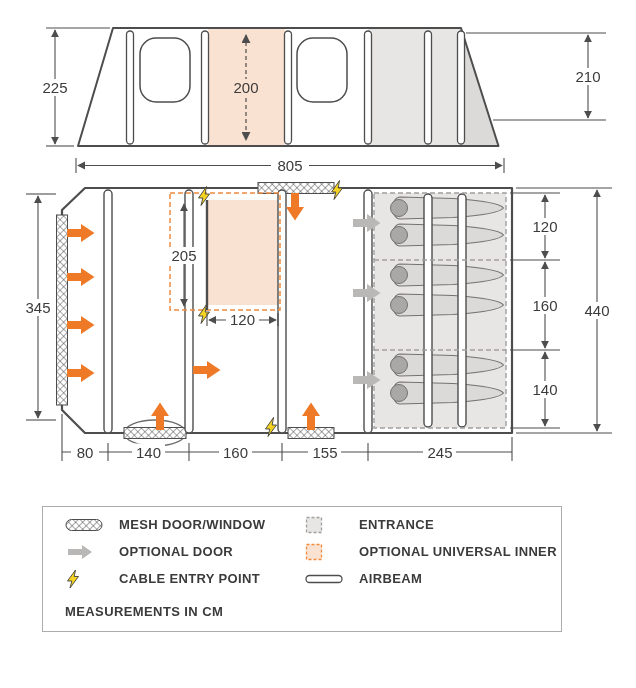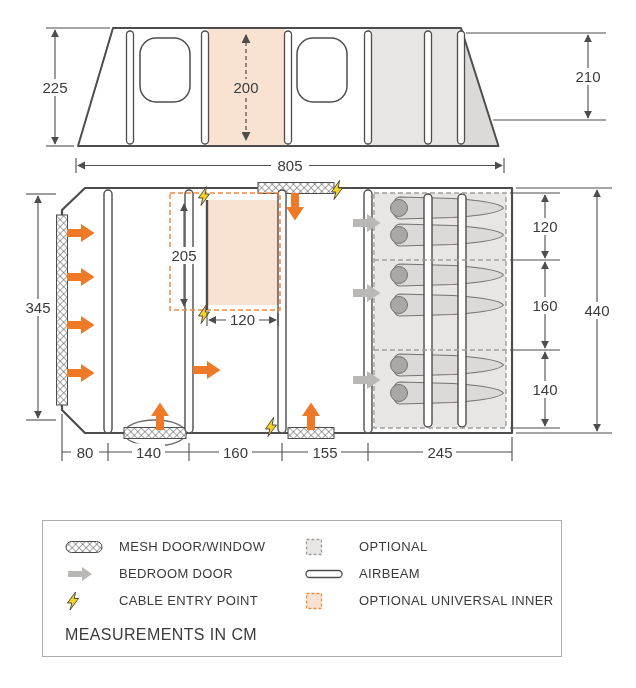--- a/index.html
+++ b/index.html
@@ -1,26 +1,26 @@
 <!DOCTYPE html>
 <html><head>
 <meta charset="utf-8">
 <style>
   html,body{margin:0;padding:0;background:#fff;}
   .page{width:636px;height:688px;background:#fff;position:relative;font-family:"Liberation Sans",sans-serif;overflow:hidden;}
   svg{display:block;}
   svg text{font-family:"Liberation Sans",sans-serif;font-size:15px;fill:#3b3b3b;}
-  .legend{width:520px;margin:40px 0 0 42px;border:1.5px solid #aeacaa;padding:12px 0 12px 22px;box-sizing:border-box;background:#fff;}
+  .legend{width:520px;margin:26px 0 0 42px;border:1.5px solid #aeacaa;padding:4px 0 12px 22px;box-sizing:border-box;background:#fff;font-weight:bold;}
   .legend-cols{display:flex;}
   .col-left{width:240px;}
   .col-right{flex:1;}
   .lrow{display:flex;align-items:center;height:27px;gap:12px;}
   .licon{width:42px;display:flex;justify-content:flex-start;align-items:center;}
   .llabel{font-size:13px;color:#3b3b3b;letter-spacing:0.35px;white-space:nowrap;}
-  .legend-note{margin-top:12px;font-size:16px;color:#3b3b3b;letter-spacing:0.4px;}
+  .legend-note{margin-top:12px;font-size:13px;color:#3b3b3b;letter-spacing:0.4px;}
 </style>
 </head>
 <body>
 
 <div class="page">
 
   <svg width="636" height="180" viewBox="0 0 636 180">
     <defs>
       <marker id="ah1" viewBox="0 0 10 10" refX="9" refY="5" markerWidth="7.5" markerHeight="7.5" orient="auto-start-reverse">
         <path d="M0 0 L10 5 L0 10 Z" fill="#4d4d4d"></path>
@@ -239,54 +239,54 @@
             </svg>
           </span>
           <span class="llabel">MESH DOOR/WINDOW</span>
         </div>
         <div class="lrow">
           <span class="licon">
             <svg width="30" height="18">
                 <path d="M3 6 H17 V2 L27 9 L17 16 V12 H3 Z" fill="#bab8b6"></path>
               </svg>
           </span>
-          <span class="llabel">BEDROOM DOOR</span>
+          <span class="llabel">OPTIONAL DOOR</span>
         </div>
         <div class="lrow">
           <span class="licon">
             <svg width="18" height="20">
                 <path d="M10.5 1 L2.5 12 L6.8 12 L5 19 L13.5 7.5 L9.2 7.5 Z" fill="#f5d323" stroke="#3f3f3f" stroke-width="0.9" stroke-linejoin="round"></path>
               </svg>
           </span>
           <span class="llabel">CABLE ENTRY POINT</span>
         </div>
       </div>
       <div class="col-right">
         <div class="lrow">
           <span class="licon">
             <svg width="18" height="18">
                 <rect x="1.5" y="1.5" width="15" height="15" fill="#e8e6e4" stroke="#a19f9d" stroke-width="1.3" stroke-dasharray="3 2"></rect>
               </svg>
           </span>
-          <span class="llabel">OPTIONAL</span>
+          <span class="llabel">ENTRANCE</span>
+        </div>
+        <div class="lrow">
+          <span class="licon">
+            <svg width="18" height="18">
+                <rect x="1.5" y="1.5" width="15" height="15" fill="#f9e2d2" stroke="#f08a3c" stroke-width="1.3" stroke-dasharray="3 2"></rect>
+              </svg>
+          </span>
+          <span class="llabel">OPTIONAL UNIVERSAL INNER</span>
         </div>
         <div class="lrow">
           <span class="licon">
             <svg width="38" height="12">
                 <rect x="1" y="2.5" width="36" height="7" rx="3.5" fill="#fff" stroke="#4d4d4d" stroke-width="1.3"></rect>
               </svg>
           </span>
           <span class="llabel">AIRBEAM</span>
-        </div>
-        <div class="lrow">
-          <span class="licon">
-            <svg width="18" height="18">
-                <rect x="1.5" y="1.5" width="15" height="15" fill="#f9e2d2" stroke="#f08a3c" stroke-width="1.3" stroke-dasharray="3 2"></rect>
-              </svg>
-          </span>
-          <span class="llabel">OPTIONAL UNIVERSAL INNER</span>
         </div>
       </div>
     </div>
     <div class="legend-note">MEASUREMENTS IN CM</div>
   </div>
 
 </div>
 
 </body></html>

